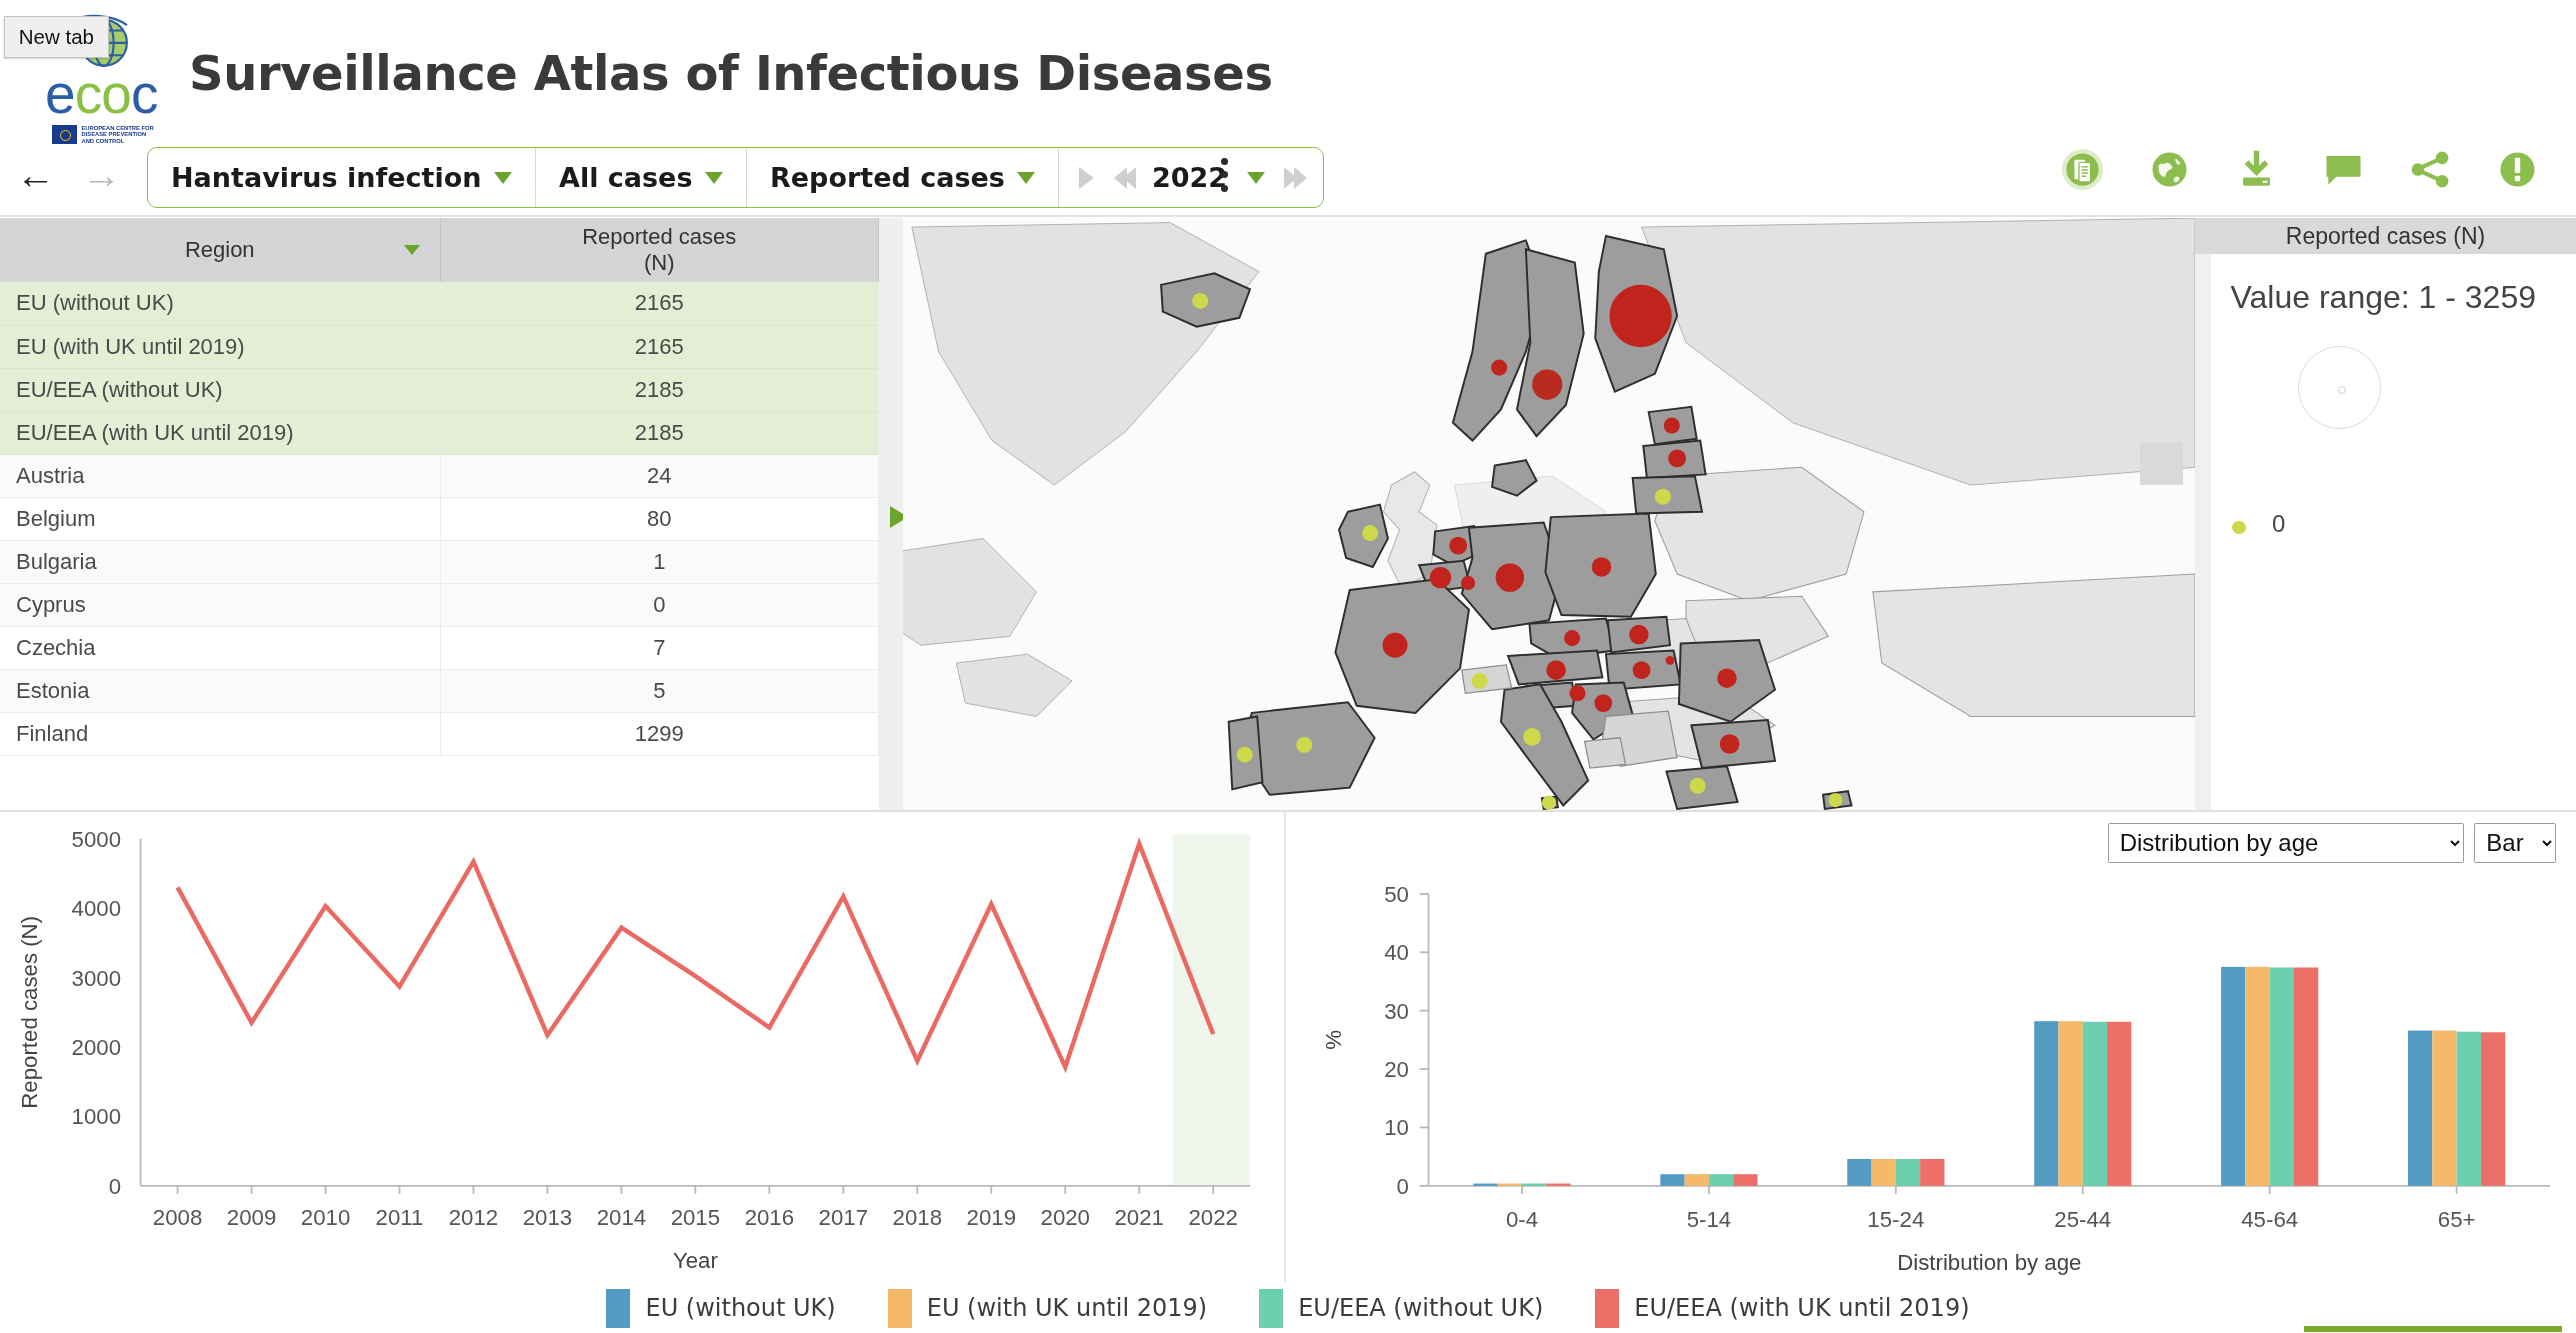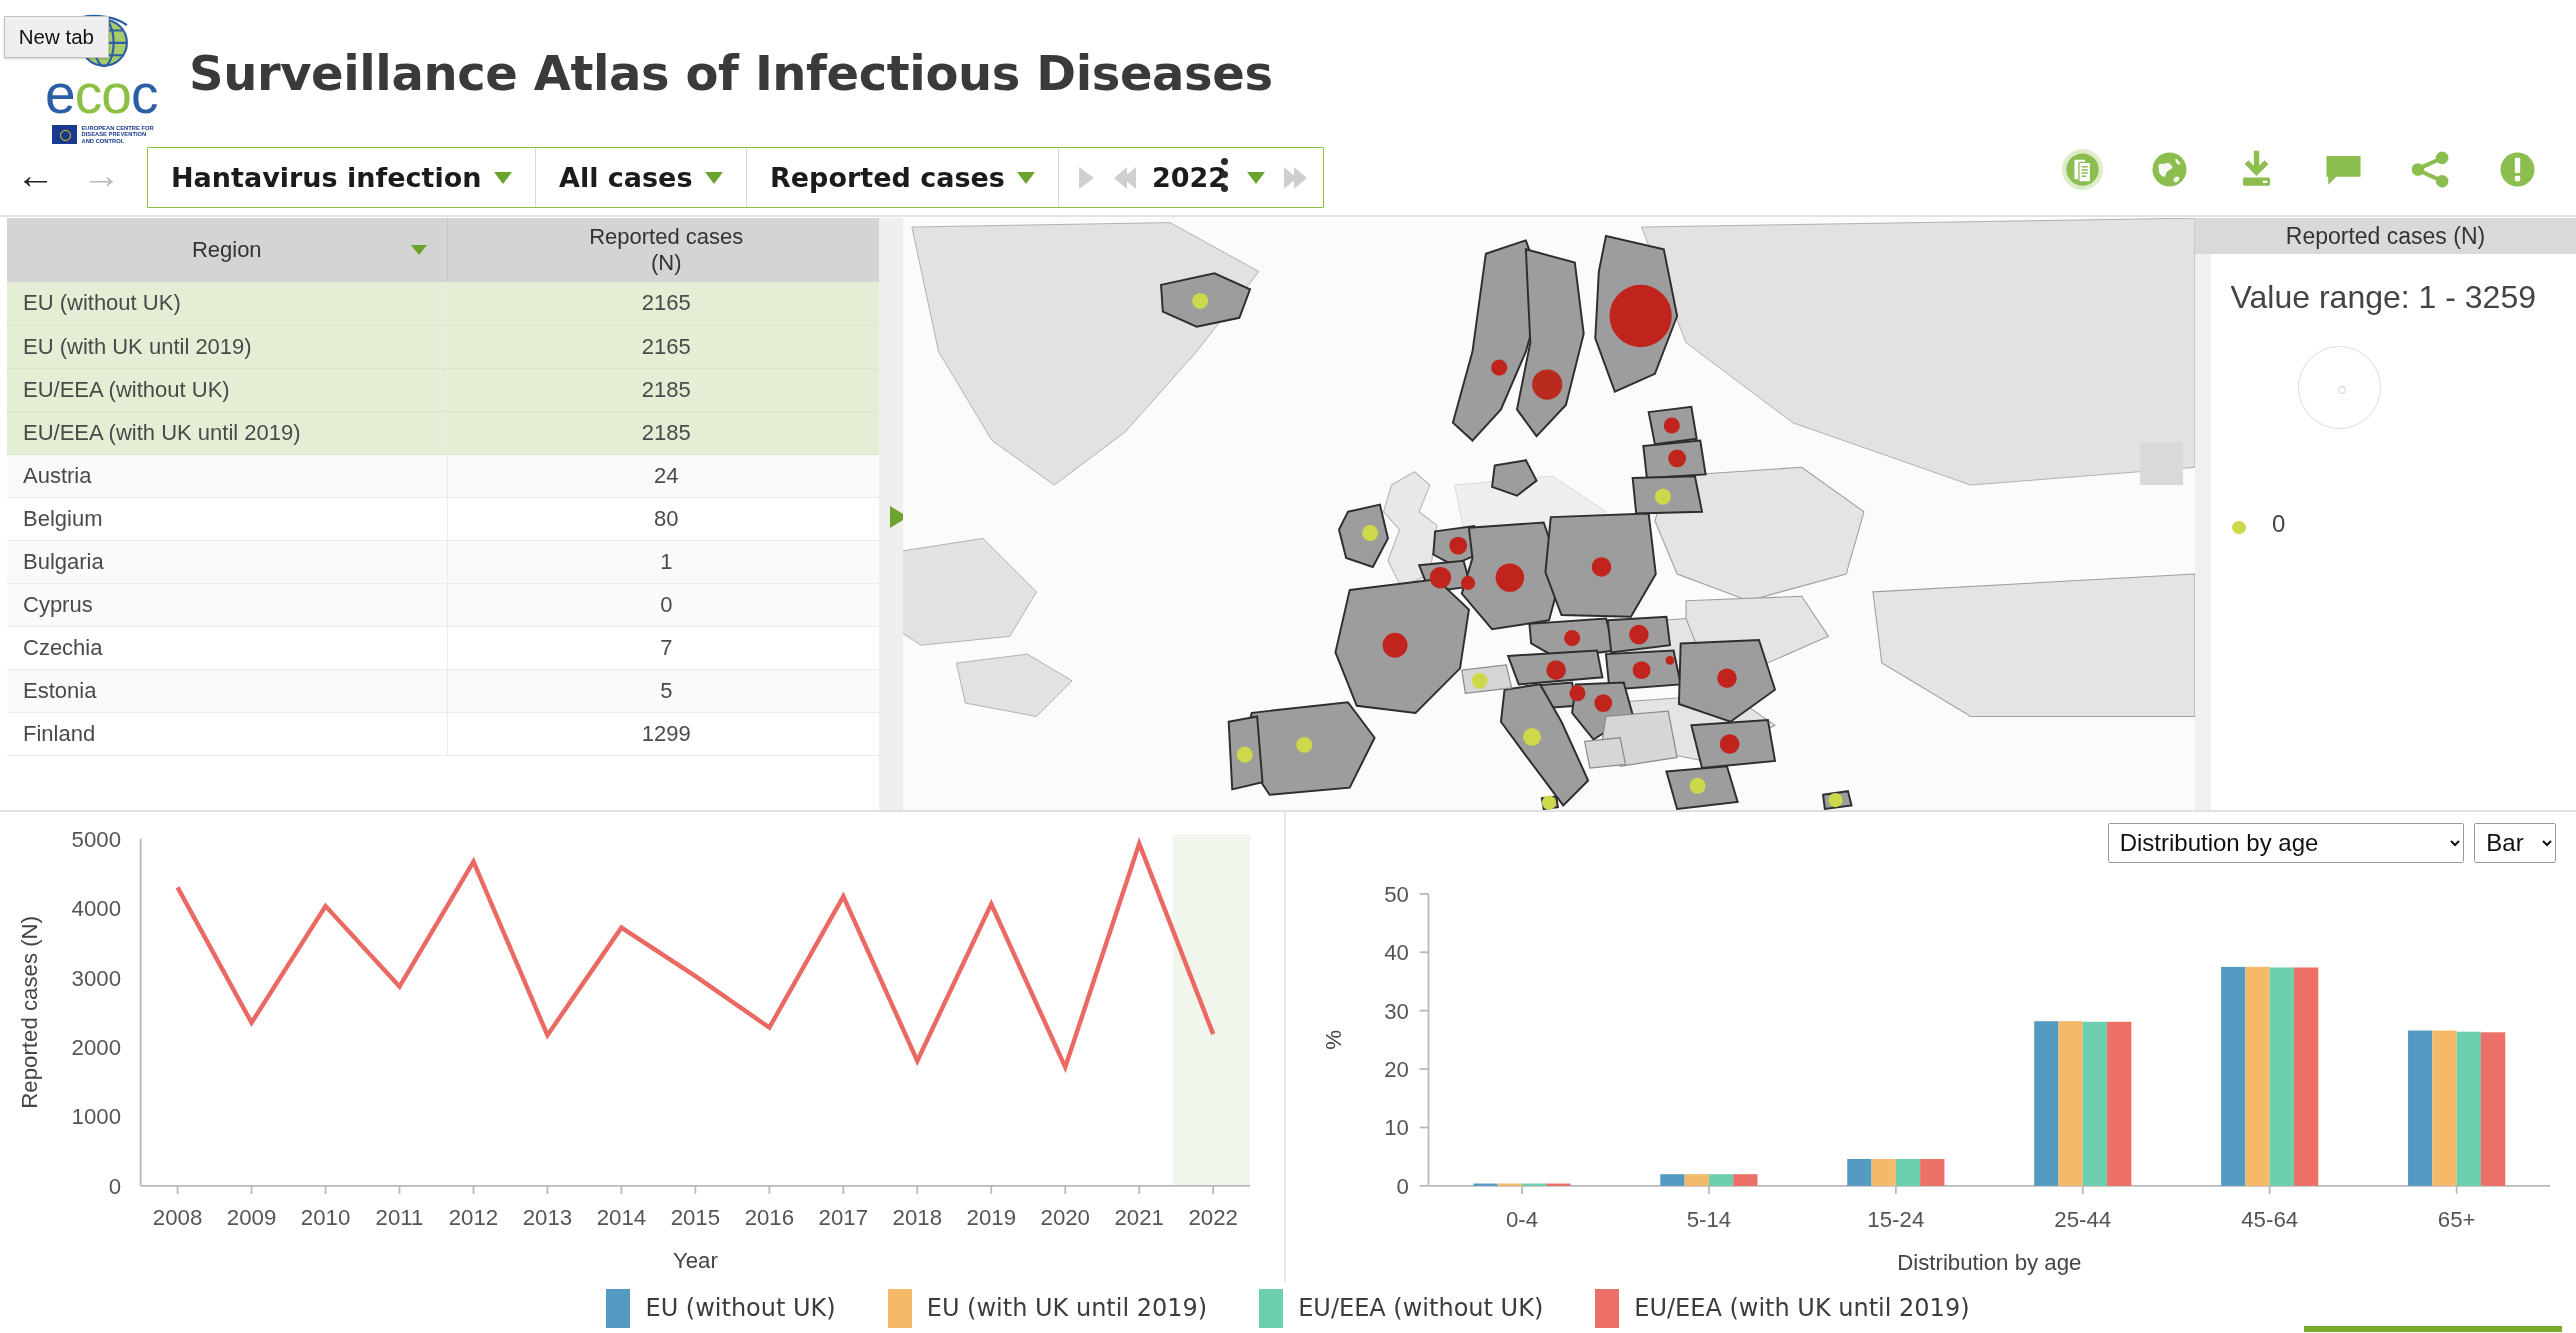--- a/index.html
+++ b/index.html
@@ -33,21 +33,21 @@
     position:absolute; left: 189px; top: 45px;
     font-size: 48px; font-weight: 800; color:#3a3a3a; letter-spacing:-0.4px;
     font-family:"DejaVu Sans", sans-serif; white-space:nowrap;text-align:center;
   }
   .nav-arrow { position:absolute; top:155px; font-size:39px; line-height:39px; color:#222; cursor:pointer; user-select:none;}
   .nav-back { left: 16px; }
   .nav-fwd  { left: 82px; color:#b9b9b9;}
 
   .selector-bar {
     position:absolute; left:147px; top:147px; height:61px;
-    border:1.8px solid #8cc044; border-radius:1px; background:#fff;
+    border:1.8px solid #8cc044; border-radius:10px; background:#fff;
     display:flex; align-items:stretch;
   }
   .sel-item { display:flex; align-items:center; gap:12.5px; padding:0 23px; cursor:pointer; white-space:nowrap;}
   .sel-item + .sel-item { border-left:0.9px solid #d9d9d9; }
   .sel-label { font-size:27px; font-weight:bold; color:#1b1b1b; font-family:"DejaVu Sans", sans-serif;}
   .caret { width:0;height:0;border-left:9.8px solid transparent;border-right:9.8px solid transparent;border-top:12.5px solid #6aa42f;}
   .year-nav { display:flex; align-items:center; gap:19.6px; padding:0 19.6px; border-left:0.9px solid #d9d9d9;}
   .tri-r { width:0;height:0;border-top:11.6px solid transparent;border-bottom:11.6px solid transparent;border-left:15px solid #cfcfcf; cursor:pointer;}
   .dbl-l, .dbl-r { display:flex; cursor:pointer;}
   .dbl-l i { width:0;height:0;border-top:11.6px solid transparent;border-bottom:11.6px solid transparent;border-right:13.4px solid #cfcfcf; margin-right:-3.6px;}
@@ -55,21 +55,21 @@
   .year-val { font-size:27px; font-weight:bold; color:#1b1b1b; font-family:"DejaVu Sans", sans-serif;}
   .kebab { position:absolute; left:1221px; top:158px; cursor:pointer;}
   .kebab span { display:block; width:7.1px;height:7.1px;border-radius:50%;background:#2b2b2b;margin-bottom:6.2px;}
 
   .tool-icons { position:absolute; right:37px; top:148px; display:flex; gap:44px; align-items:center;}
   .ticon { width:43px;height:43px; cursor:pointer; }
 
   .hdr-divider { position:absolute; left:0; top:215px; width:2576px; height:1.8px; background:#e3e3e3;}
 
   
-  .table-panel { position:absolute; left:0; top:218px; width:879px; height:592px; background:#fff; overflow:hidden;margin-left:7px;}
+  .table-panel { position:absolute; left:0; top:218px; width:879px; height:592px; background:#fff; overflow:hidden;}
   table.data { width:879px; border-collapse:collapse; table-layout:fixed;}
   table.data th {
     background:#d4d4d4; color:#333; font-size:22px; font-weight:normal; height:64px;
     border-right:0.9px solid #c4c4c4; vertical-align:middle; position:relative;
   }
   table.data th.c1 { width:440px; }
   table.data th .sort-caret{ position:absolute; right:19.6px; top:50%; margin-top:-5.3px;
       width:0;height:0;border-left:8px solid transparent;border-right:8px solid transparent;border-top:10.7px solid #6aa42f;}
   table.data td { font-size:22px; color:#4a4a4a; height:43px; border-bottom:0.9px solid #ececec; border-right:0.9px solid #ececec;}
   table.data td.c1 { padding-left:16px; text-align:left; }

